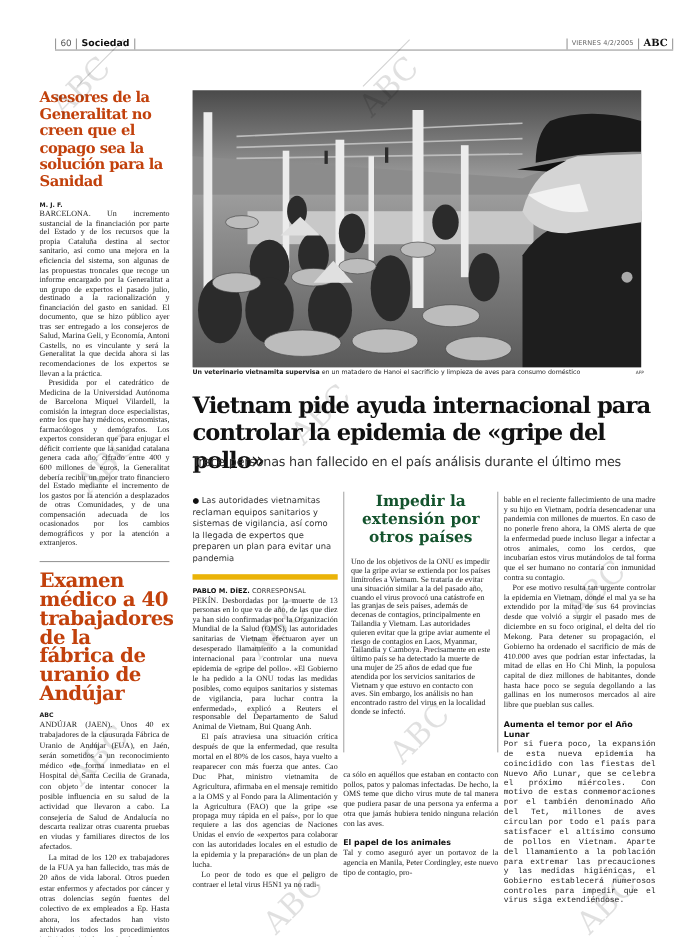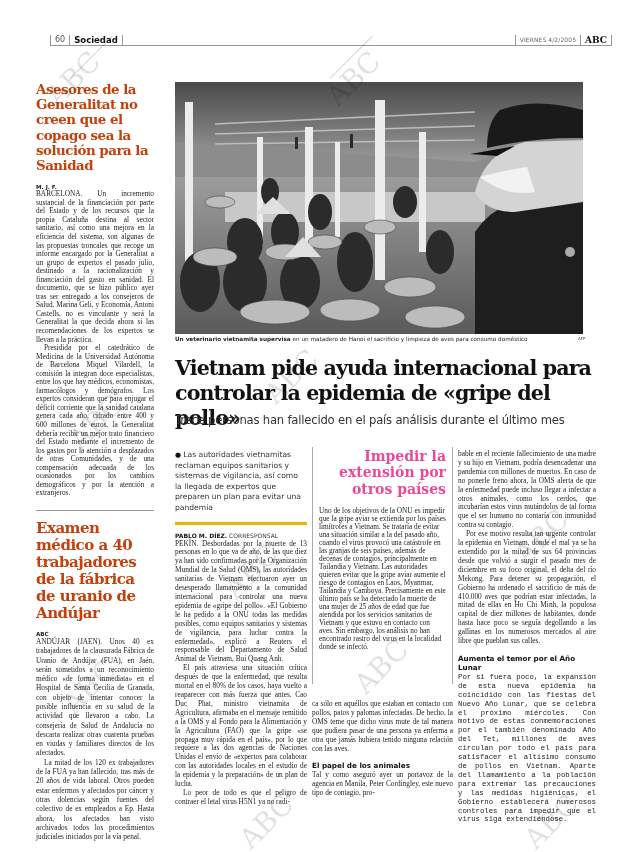--- a/index.html
+++ b/index.html
@@ -33,27 +33,27 @@
 
   
   .main-hl { position: absolute; left: 175px; top: 356px; width: 440px; font-family: "DejaVu Serif", serif; font-weight: bold; font-size: 20.6px; line-height: 25px; letter-spacing: -0.9px; color: #111; }
   .subhead { position: absolute; left: 175px; top: 413px; width: 440px; font-family: "DejaVu Sans", sans-serif; font-size: 11.6px; color: #333; letter-spacing: -0.2px; }
 
   
   .col { position: absolute; }
   .c1 { left: 175px; top: 450px; width: 132px; }
   .c2 { left: 312px; top: 447px; width: 141px; }
   .c3 { left: 458px; top: 450px; width: 138px; }
-  .lead { font-family: "DejaVu Sans", sans-serif; font-size: 7.6px; line-height: 10.6px; color: #333; padding-bottom: 8px; border-bottom: 3px solid #eab308; margin-bottom: 7px; }
+  .lead { font-family: "DejaVu Sans", sans-serif; font-size: 7.6px; line-height: 10.6px; color: #333; padding-bottom: 8px; border-bottom: 5px solid #eab308; margin-bottom: 7px; }
   .lead .dot { font-size: 7px; color: #111; }
   .byline { font-family: "DejaVu Sans", sans-serif; font-size: 6px; color: #333; margin-bottom: 1px; }
   .byline b { font-weight: bold; color: #111; }
 
   .sidebar-box { border-left: 1px solid #aaa; border-right: 1px solid #aaa; padding: 0 6px 4px 6px; height: 237px; }
-  .sb-title { font-family: "DejaVu Serif", serif; font-size: 14px; line-height: 16.4px; text-align: right; color: #ec4899; margin-bottom: 10px; padding-top: 1px; }
+  .sb-title { font-family: "DejaVu Serif", serif; font-size: 14px; line-height: 16.4px; text-align: center; color: #14532d; margin-bottom: 10px; padding-top: 1px; }
   .sb-body { font-family: "Liberation Serif", serif; font-size: 7.3px; line-height: 8px; color: #222; }
   .c2-bottom { position: absolute; left: 312px; top: 700px; width: 141px; }
   .subtitle { font-family: "DejaVu Sans", sans-serif; font-weight: bold; font-size: 7.2px; color: #111; margin-top: 8px; margin-bottom: 1px; }
 
   
   .wm { position: absolute; font-family: "DejaVu Serif", serif; font-size: 28px; color: rgba(0,0,0,0.12); transform: rotate(-45deg); pointer-events: none; }
   .wm-line { position: absolute; height: 1px; background: rgba(0,0,0,0.18); transform-origin: left center; transform: rotate(-45deg); }
 </style>
 </head>
 <body>
@@ -79,21 +79,21 @@
   <article>
     <h2 class="hl-small">Asesores de la Generalitat no creen que el copago sea la solución para la Sanidad</h2>
     <div class="byline-sm">M. J. F.</div>
     <div class="body">
       <p>BARCELONA. Un incremento sustancial de la financiación por parte del Estado y de los recursos que la propia Cataluña destina al sector sanitario, así como una mejora en la eficiencia del sistema, son algunas de las propuestas troncales que recoge un informe encargado por la Generalitat a un grupo de expertos el pasado julio, destinado a la racionalización y financiación del gasto en sanidad. El documento, que se hizo público ayer tras ser entregado a los consejeros de Salud, Marina Geli, y Economía, Antoni Castells, no es vinculante y será la Generalitat la que decida ahora si las recomendaciones de los expertos se llevan a la práctica.</p>
       <p class="ind">Presidida por el catedrático de Medicina de la Universidad Autónoma de Barcelona Miquel Vilardell, la comisión la integran doce especialistas, entre los que hay médicos, economistas, farmacólogos y demógrafos. Los expertos consideran que para enjugar el déficit corriente que la sanidad catalana genera cada año, cifrado entre 400 y 600 millones de euros, la Generalitat debería recibir un mejor trato financiero del Estado mediante el incremento de los gastos por la atención a desplazados de otras Comunidades, y de una compensación adecuada de los ocasionados por los cambios demográficos y por la atención a extranjeros.</p>
     </div>
   </article>
   <div class="divider"></div>
   <article>
-    <h2 class="hl-small" style="font-size:15px;line-height:17px;">Examen médico a 40 trabajadores de la fábrica de uranio de Andújar</h2>
+    <h2 class="hl-small" style="font-size:18px;line-height:17px;">Examen médico a 40 trabajadores de la fábrica de uranio de Andújar</h2>
     <div class="byline-sm" style="margin-top:9px;">ABC</div>
     <div class="body" style="line-height:9.3px;">
       <p>ANDÚJAR (JAEN). Unos 40 ex trabajadores de la clausurada Fábrica de Uranio de Andújar (FUA), en Jaén, serán sometidos a un reconocimiento médico «de forma inmediata» en el Hospital de Santa Cecilia de Granada, con objeto de intentar conocer la posible influencia en su salud de la actividad que llevaron a cabo. La consejería de Salud de Andalucía no descarta realizar otras cuarenta pruebas en viudas y familiares directos de los afectados.</p>
       <p class="ind">La mitad de los 120 ex trabajadores de la FUA ya han fallecido, tras más de 20 años de vida laboral. Otros pueden estar enfermos y afectados por cáncer y otras dolencias según fuentes del colectivo de ex empleados a Ep. Hasta ahora, los afectados han visto archivados todos los procedimientos judiciales iniciados por la vía penal.</p>
     </div>
   </article>
 </div>
 
 <div class="photo" title="Veterinario vietnamita con mascarilla en un matadero de aves de Hanoi">
   <svg width="408" height="252" viewBox="0 0 408 252" xmlns="http://www.w3.org/2000/svg">

